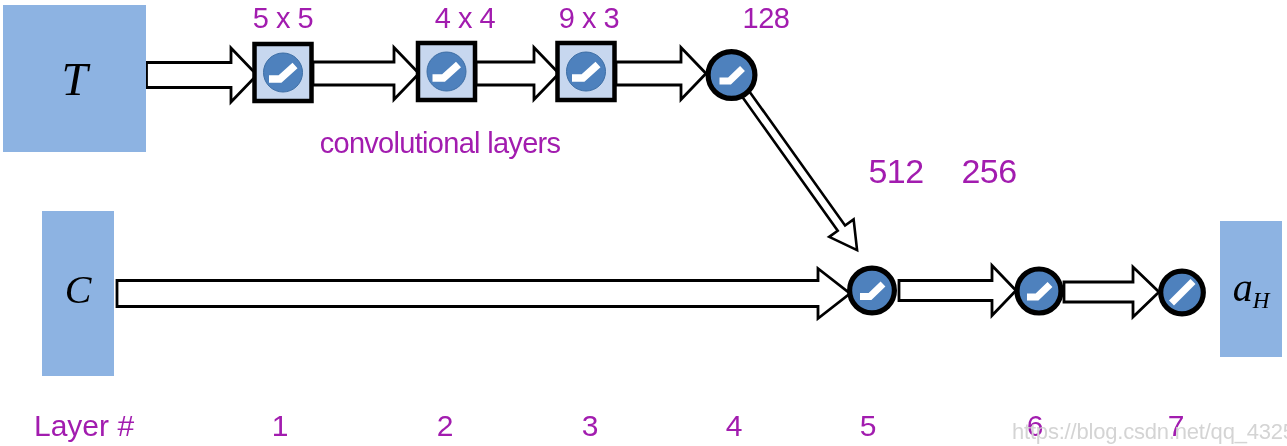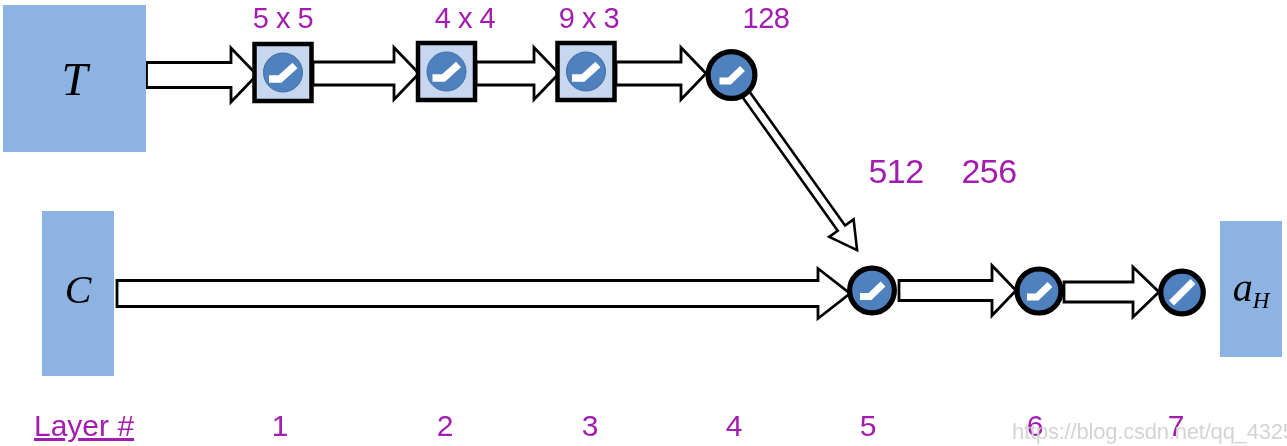--- a/index.html
+++ b/index.html
@@ -20,21 +20,21 @@
              flex-direction:column; line-height:62px; padding-bottom:8px; box-sizing:border-box; }
   #block-a { left:1220px; top:221px; width:62px;  height:136px; font-size:40px; }
   .sub { font-size:0.58em; vertical-align:-0.30em; }
 
   
   .lbl { position:absolute; color:#a21caf; white-space:nowrap; }
   .cx  { transform:translateX(-50%); }
   .kernel  { top:2px;   font-size:29px; letter-spacing:-0.5px; }
   .fsize   { top:152px; font-size:34px; letter-spacing:-0.5px; }
   .caption { top:127px; font-size:29px; letter-spacing:-0.7px; }
-  .axis-title { left:34px; top:409px; font-size:30px;text-decoration:underline; }
+  .axis-title { left:34px; top:409px; font-size:30px; }
   .lnum    { top:409px; font-size:30px; }
   .watermark {
     position:absolute; left:1012px; top:419px; font-size:22px;
     color:#D4D4D4; letter-spacing:-0.2px; white-space:nowrap;
   }
 
   
   .arrow   { fill:#ffffff; stroke:#000000; stroke-width:2.8; stroke-linejoin:miter; }
   .arrow-thin { stroke-width:2.6; }
   .convbox { fill:#C7D7EF; stroke:#000000; stroke-width:4.5; }
@@ -104,20 +104,21 @@
   </div>
   <div class="block" id="block-a">
     <span><span>a</span><span class="sub">H</span></span>
   </div>
 
   <div class="lbl cx kernel" style="left:283px;">5 x 5</div>
   <div class="lbl cx kernel" style="left:457px;margin-left:8px;">4 x 4</div>
   <div class="lbl cx kernel" style="left:589px;">9 x 3</div>
   <div class="lbl cx kernel" style="left:766px;">128</div>
 
+  <div class="lbl cx caption" style="left:440px;">convolutional layers</div>
 
   <div class="lbl cx fsize" style="left:869px;margin-left:27px;">512</div>
   <div class="lbl cx fsize" style="left:989px;">256</div>
 
   <div class="lbl axis-title">Layer #</div>
   <div class="lbl cx lnum" style="left:280px;">1</div>
   <div class="lbl cx lnum" style="left:445px;">2</div>
   <div class="lbl cx lnum" style="left:590px;">3</div>
   <div class="lbl cx lnum" style="left:734px;">4</div>
   <div class="lbl cx lnum" style="left:868px;">5</div>

